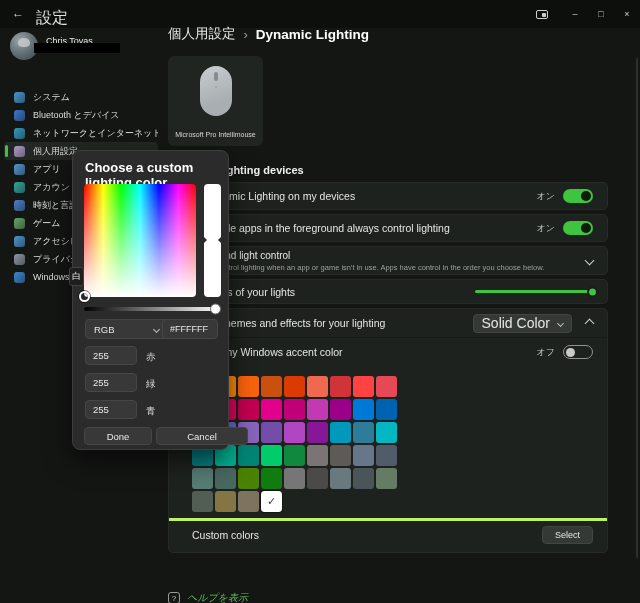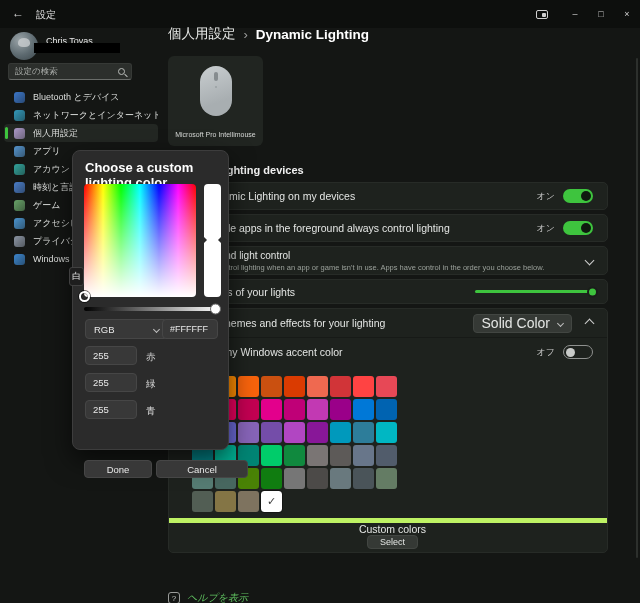--- a/index.html
+++ b/index.html
@@ -2,21 +2,21 @@
 <html style="--accent-green: #3ec43e; --toggle-on: #3ec43e; --link-green: #5fbf5f;"><head>
 <meta charset="utf-8">
 <style>
   * { margin:0; padding:0; box-sizing:border-box; }
   html,body { width:640px; height:603px; overflow:hidden; }
   body { background:#141614; font-family:"Liberation Sans","DejaVu Sans",sans-serif; color:#e6e8e6; position:relative; }
 
   
   .titlebar { position:absolute; top:0; left:0; right:0; height:28px; background:#0d0f0d; }
   .back-btn { position:absolute; left:12px; top:6px; font-size:12px; color:#d8d8d8; cursor:default; }
-  .app-title { position:absolute; left:36px; top:8px; font-size:10px; color:#e0e0e0; }
+  .app-title { position:absolute; left:36px; top:8px; font-size:16px; color:#e0e0e0; }
   .win-controls { position:absolute; right:0; top:0; height:28px; display:flex; align-items:center; }
   .win-btn { width:26px; text-align:center; font-size:9px; color:#cfcfcf; }
   .cast-ic { width:12px; height:9px; border:1px solid #cfcfcf; border-radius:2px; position:relative; margin-right:14px; }
   .cast-ic::after { content:""; position:absolute; right:1px; bottom:1px; width:4px; height:4px; background:#cfcfcf; border-radius:1px; }
 
   
   .sidebar { position:absolute; left:0; top:28px; width:162px; bottom:0; }
   .avatar { position:absolute; left:10px; top:4px; width:28px; height:28px; border-radius:50%;
             background:radial-gradient(circle at 35% 30%, #9aa4a8, #5d6a70 55%, #3b4549); overflow:hidden; }
   .avatar::after { content:""; position:absolute; left:8px; top:6px; width:12px; height:9px; background:#c9cdd0; border-radius:50% 50% 40% 40%; opacity:.8; }
@@ -75,21 +75,21 @@
   .effects-head { height:28px; display:flex; align-items:center; padding:0 14px; }
   .dropdown { display:flex; align-items:center; gap:8px; height:19px; padding:0 8px; background:#353935; border:1px solid #424642; border-radius:4px; margin-right:14px; }
   .dropdown .dd-label { font-size:14px; color:#e4e6e4; }
   .inner-row { border-top:1px solid #171a17; display:flex; align-items:center; padding:0 14px 0 23px; }
   .accent-row { height:29px; }
   .grid-wrap { border-top:0; padding:10px 14px 6px 23px; }
   .color-grid { display:flex; flex-wrap:wrap; gap:2px; width:208px; }
   .swatch { width:21px; height:21px; border-radius:3px; position:relative; }
   .swatch.selected { outline:1px solid #141614; box-shadow:0 0 0 1px #ffffff inset; }
   .check { position:absolute; left:0; top:0; right:0; bottom:0; display:flex; align-items:center; justify-content:center; font-size:11px; color:#3c3c3c; }
-  .custom-row { height:31px; border-top:5px solid #bef264;flex-direction:column; }
+  .custom-row { height:31px; border-top:3px solid #bef264; }
   .small-btn { height:18px; padding:0 12px; background:#353935; border:1px solid #424642; border-radius:4px; font-size:9px; color:#e4e6e4; display:flex; align-items:center; }
 
   .learn-link { position:absolute; top:563px; left:0; font-size:9px; color:var(--link-green,#5fbf5f); }
   .help-row { position:absolute; top:591px; left:0; display:flex; align-items:center; gap:7px; }
   .help-ic { width:12px; height:12px; border:1px solid #9a9c9a; border-radius:3px; color:#bfc1bf; font-size:8px; display:flex; align-items:center; justify-content:center; }
   .help-label { font-size:10px; color:var(--link-green,#5fbf5f);font-style:italic; }
 
   .scrollbar { position:absolute; right:2px; top:58px; width:2px; height:500px; background:#2d302d; border-radius:2px; }
 
   
@@ -103,45 +103,45 @@
   .valbar { position:absolute; left:131px; top:33px; width:17px; height:113px; background:#ffffff; border-radius:4px; }
   .valbar::before { content:""; position:absolute; left:-1px; top:52px; border-left:4px solid #2b2b2b; border-top:4px solid transparent; border-bottom:4px solid transparent; }
   .valbar::after  { content:""; position:absolute; right:-1px; top:52px; border-right:4px solid #2b2b2b; border-top:4px solid transparent; border-bottom:4px solid transparent; }
   .hslider { position:absolute; left:11px; top:156px; width:136px; height:4px; border-radius:2px; background:linear-gradient(to right,#000000,#ffffff); }
   .hslider .hknob { position:absolute; right:-1px; top:50%; transform:translateY(-50%); width:11px; height:11px; border-radius:50%; background:#ffffff; border:1px solid #6f6f6f; }
   .model-select { position:absolute; left:12px; top:168px; width:83px; height:20px; background:#383838; border:1px solid #464646; border-radius:4px; display:flex; align-items:center; justify-content:space-between; padding:0 8px; }
   .model-select .ms-label { font-size:9.5px; color:#e8e8e8; }
   .hex-field { position:absolute; left:89px; top:168px; width:56px; height:20px; background:#383838; border:1px solid #464646; border-radius:4px; font-size:9px; color:#e8e8e8; display:flex; align-items:center; padding:0 7px; }
   .chan-field { position:absolute; left:12px; width:52px; height:19px; background:#383838; border:1px solid #464646; border-radius:4px; font-size:9.5px; color:#e8e8e8; display:flex; align-items:center; padding:0 7px; }
   .chan-label { position:absolute; left:73px; font-size:9.5px; color:#d8d8d8; }
-  .fly-btn { position:absolute; height:18px; background:#383838; border:1px solid #464646; border-radius:4px; font-size:9.5px; color:#e8e8e8; display:flex; align-items:center; justify-content:center;margin-top:33px; }
+  .fly-btn { position:absolute; height:18px; background:#383838; border:1px solid #464646; border-radius:4px; font-size:9.5px; color:#e8e8e8; display:flex; align-items:center; justify-content:center; }
 </style>
 </head>
 <body>
 
 <div class="titlebar">
   <span class="back-btn">←</span>
   <span class="app-title">設定</span>
   <div class="win-controls">
     <span class="cast-ic"></span>
     <span class="win-btn">–</span>
     <span class="win-btn">□</span>
     <span class="win-btn">×</span>
   </div>
 </div>
 
 <div class="sidebar">
   <div class="avatar"></div>
   <div class="user-name">Chris Tovas</div>
   <div class="redact-bar"></div>
-  <div class="search-box">
-    <span class="ph">設定の検索</span>
-    <span class="mag-ic"></span>
-  </div>
   <div class="nav">
+      <div class="nav-item">
+        <span class="nav-ic" style="background: linear-gradient(135deg, rgb(77, 159, 223), rgba(77, 159, 223, 0.533));"></span>
+        <span class="nav-label">システム</span>
+      </div>
       <div class="nav-item">
         <span class="nav-ic" style="background: linear-gradient(135deg, rgb(63, 127, 217), rgba(63, 127, 217, 0.533));"></span>
         <span class="nav-label">Bluetooth とデバイス</span>
       </div>
       <div class="nav-item">
         <span class="nav-ic" style="background: linear-gradient(135deg, rgb(53, 164, 200), rgba(53, 164, 200, 0.533));"></span>
         <span class="nav-label">ネットワークとインターネット</span>
       </div>
       <div class="nav-item sel">
         <span class="pill"></span>

